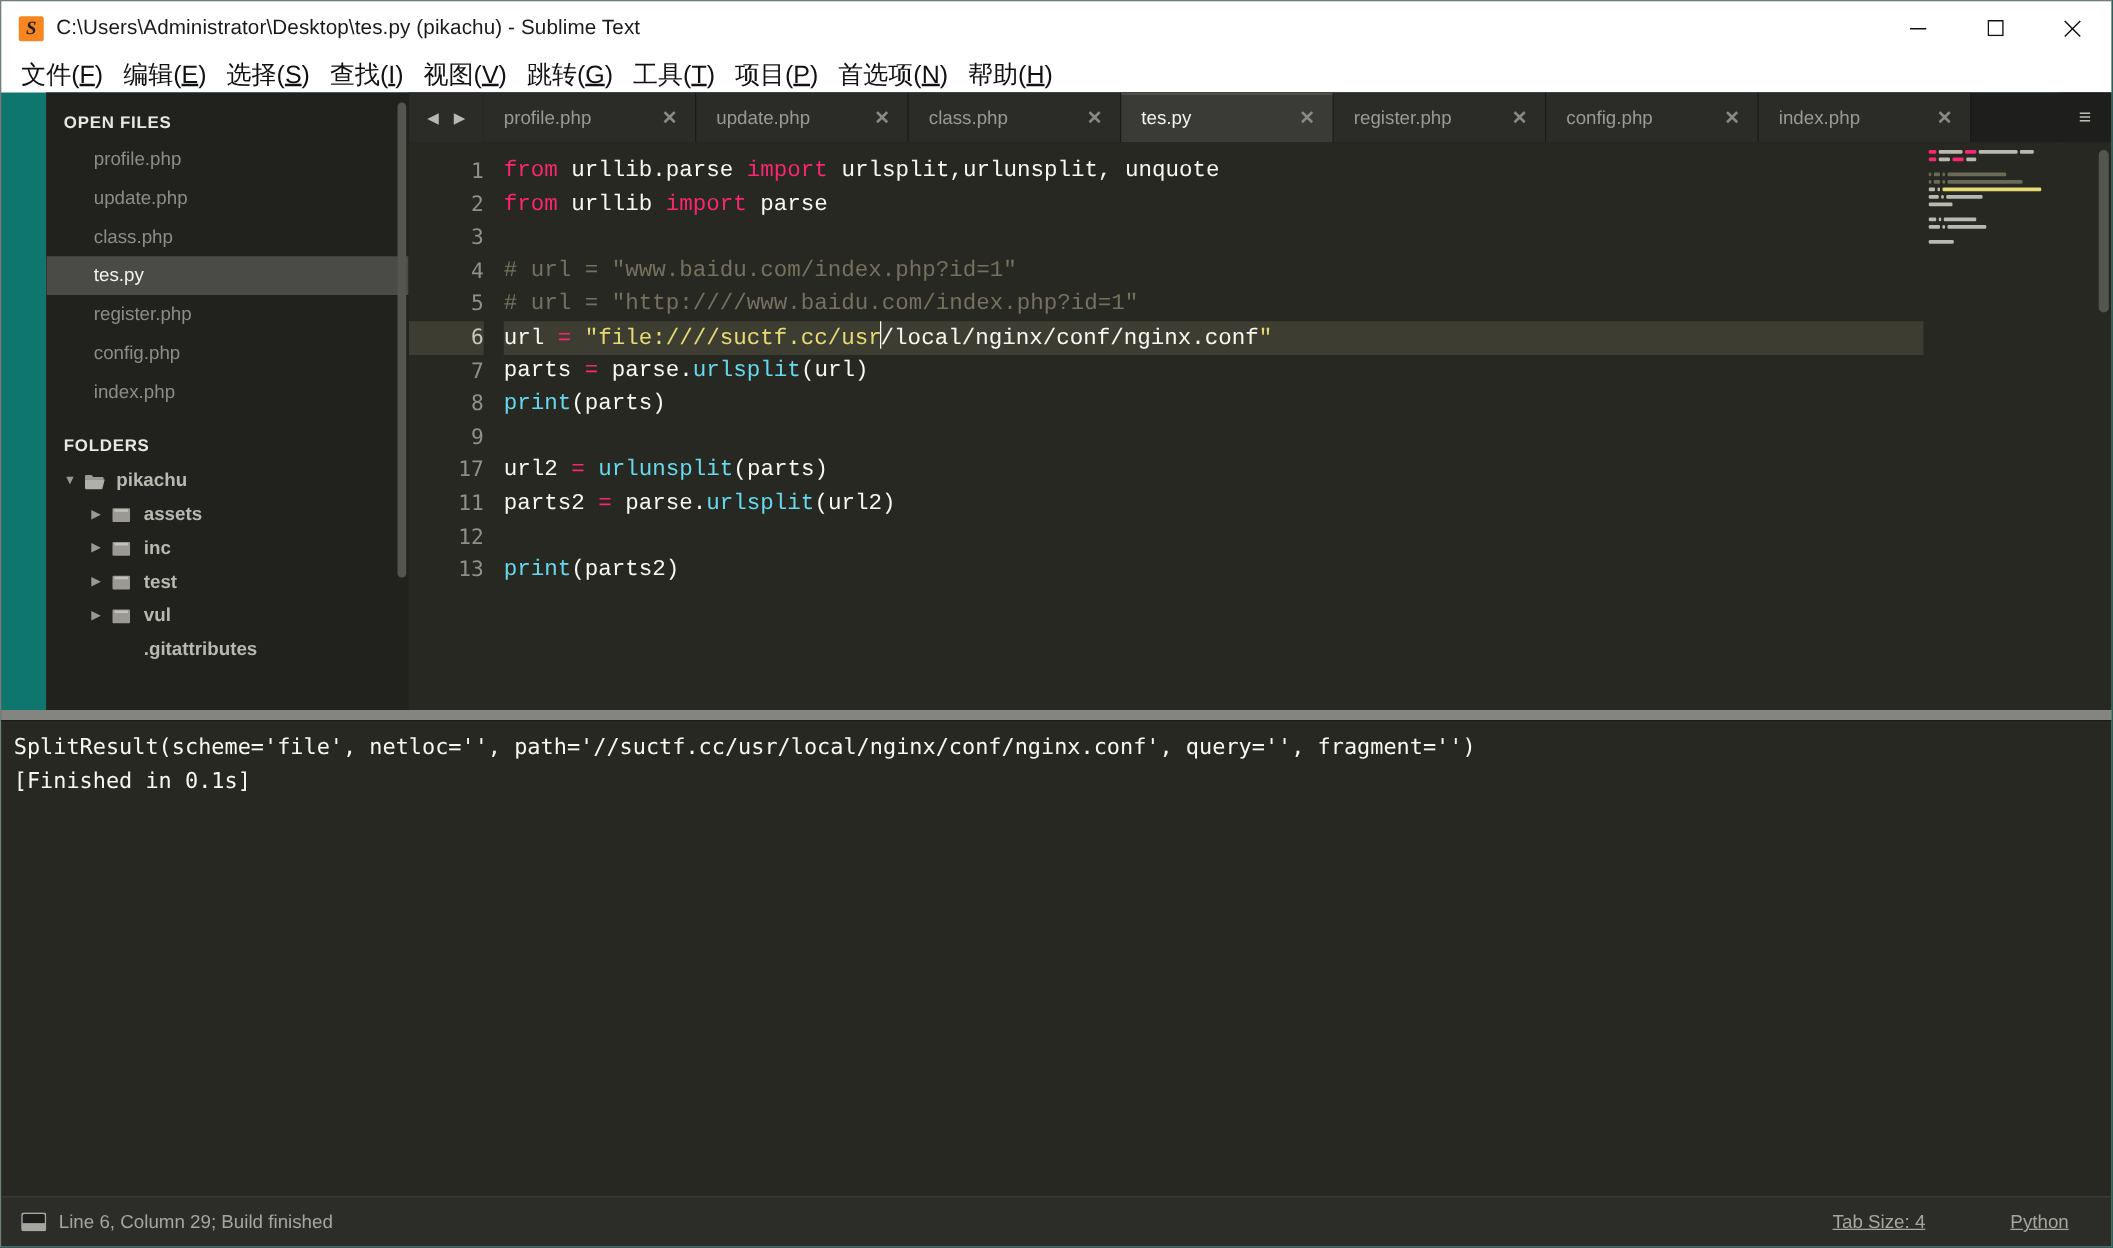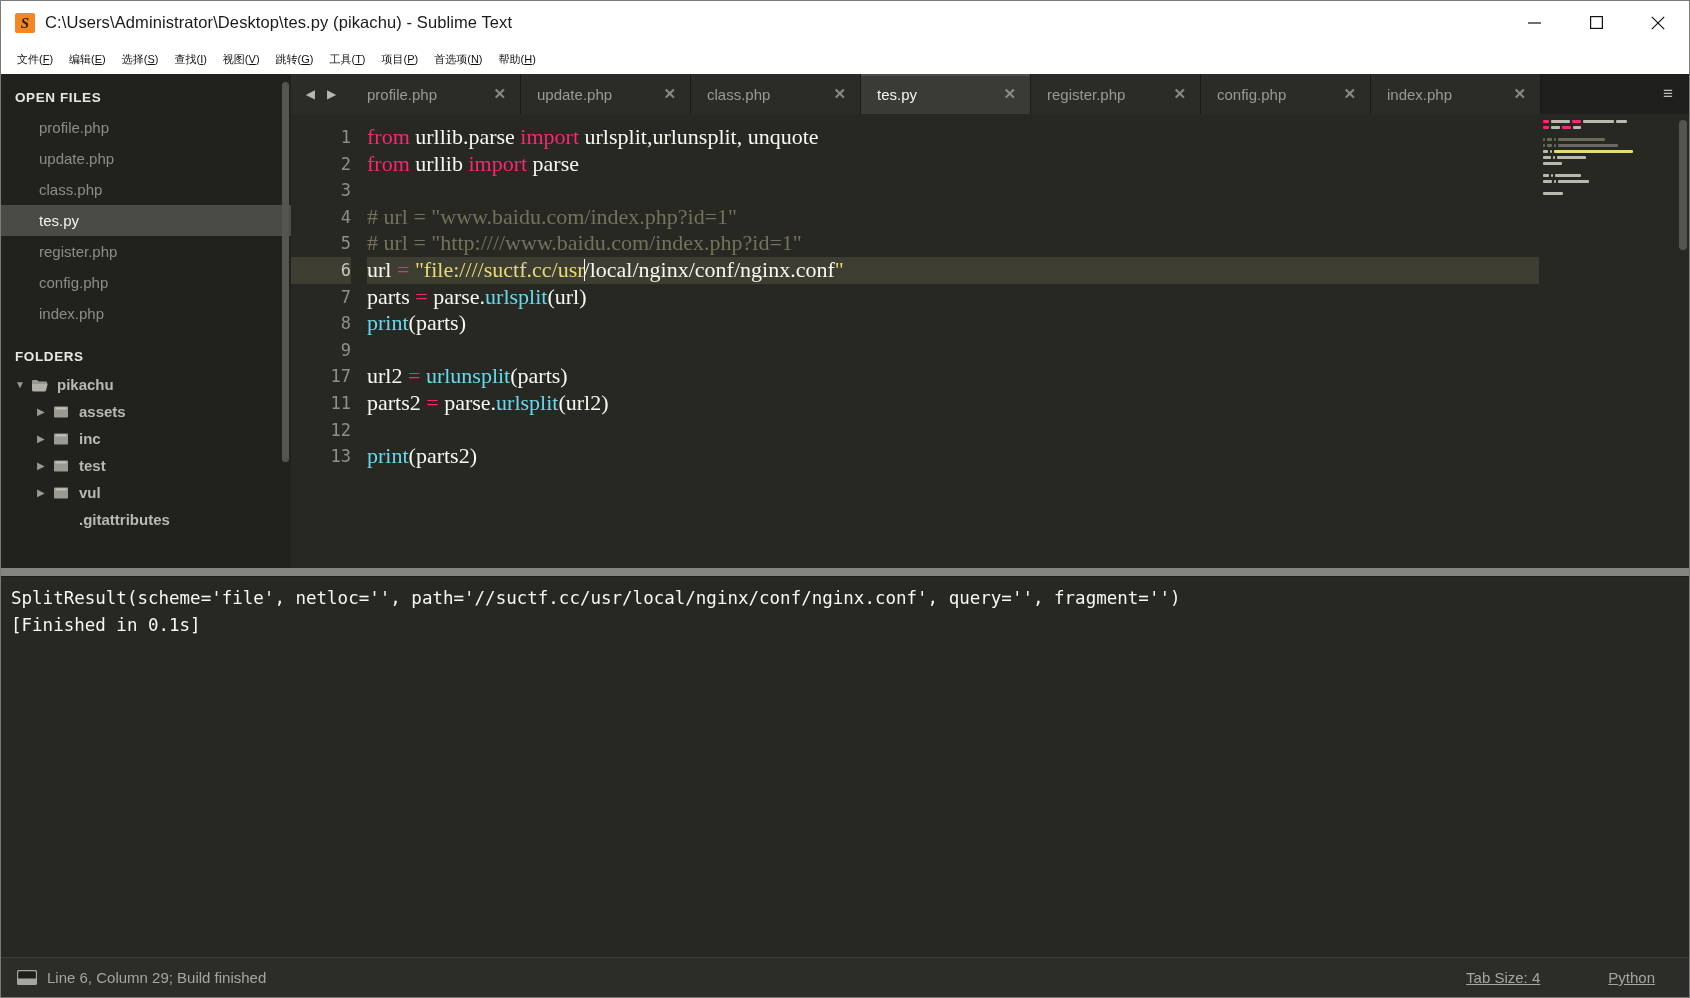--- a/index.html
+++ b/index.html
@@ -28,28 +28,28 @@
     font-family:"Liberation Serif", serif; font-style:italic;
   }
   .tb-title { font-size:16.5px; color:#1a1a1a; letter-spacing:0.1px; }
   .tb-controls { margin-left:auto; display:flex; height:43px; }
   .wbtn { width:62px; height:43px; display:flex; align-items:center; justify-content:center; }
   .wbtn svg { display:block; }
 
   
   .menubar {
     height:30px; flex:0 0 30px; background:#ffffff; color:#111; display:flex;
-    align-items:center; padding-left:8px; font-size:11px;
+    align-items:center; padding-left:8px; font-size:20px;
   }
   .menu-item { padding:3px 8px; white-space:nowrap; }
   .menu-item u { text-decoration:underline; }
 
   
   .mainrow { display:flex; flex:0 0 494px; height:494px; overflow:hidden;
-             background:#272822; }
+             background:#272822;margin-left:36px; }
 
   
   .sidebar {
     width:290px; flex:0 0 290px; background:#21211e; position:relative;
     padding-top:12px; overflow:hidden; font-size:15px;
   }
   .side-head { color:#e8e8e3; font-weight:bold; font-size:13.5px;
                letter-spacing:0.6px; padding:4px 0 7px 14px; }
   .side-file {
     color:#8d8d87; padding:6px 0 6px 38px; line-height:19px; white-space:nowrap;
@@ -101,22 +101,22 @@
   .code-area { flex:1 1 auto; display:flex; position:relative; overflow:hidden;
                background:#272822; }
   .gutter {
     width:72px; flex:0 0 72px; text-align:right; padding:10px 12px 0 0;
     color:#8f908a; font-family:"DejaVu Sans Mono", monospace; font-size:17px;
     line-height:26.6px; user-select:none;
   }
   .gutter .ln { display:block; }
   .gutter .ln.cur { background:#3e3d32; color:#c8c8bd; }
   .code {
-    flex:1 1 auto; padding:10px 0 0 4px; font-family:Liberation Serif, serif;
-    font-size:22px; line-height:26.6px; white-space:pre; overflow:hidden;
+    flex:1 1 auto; padding:10px 0 0 4px; font-family:Liberation Mono, monospace;
+    font-size:18px; line-height:26.6px; white-space:pre; overflow:hidden;
     position:relative;
   }
   .code .line { display:block; height:26.6px; }
   .code .line.cur { background:#3e3d32; }
   .kw      { color:#f92672; }
   .fn      { color:#66d9ef; }
   .str     { color:#e6db74; }
   .cmt     { color:#75715e; }
   .op      { color:#f92672; }
   .plain   { color:#f8f8f2; }

